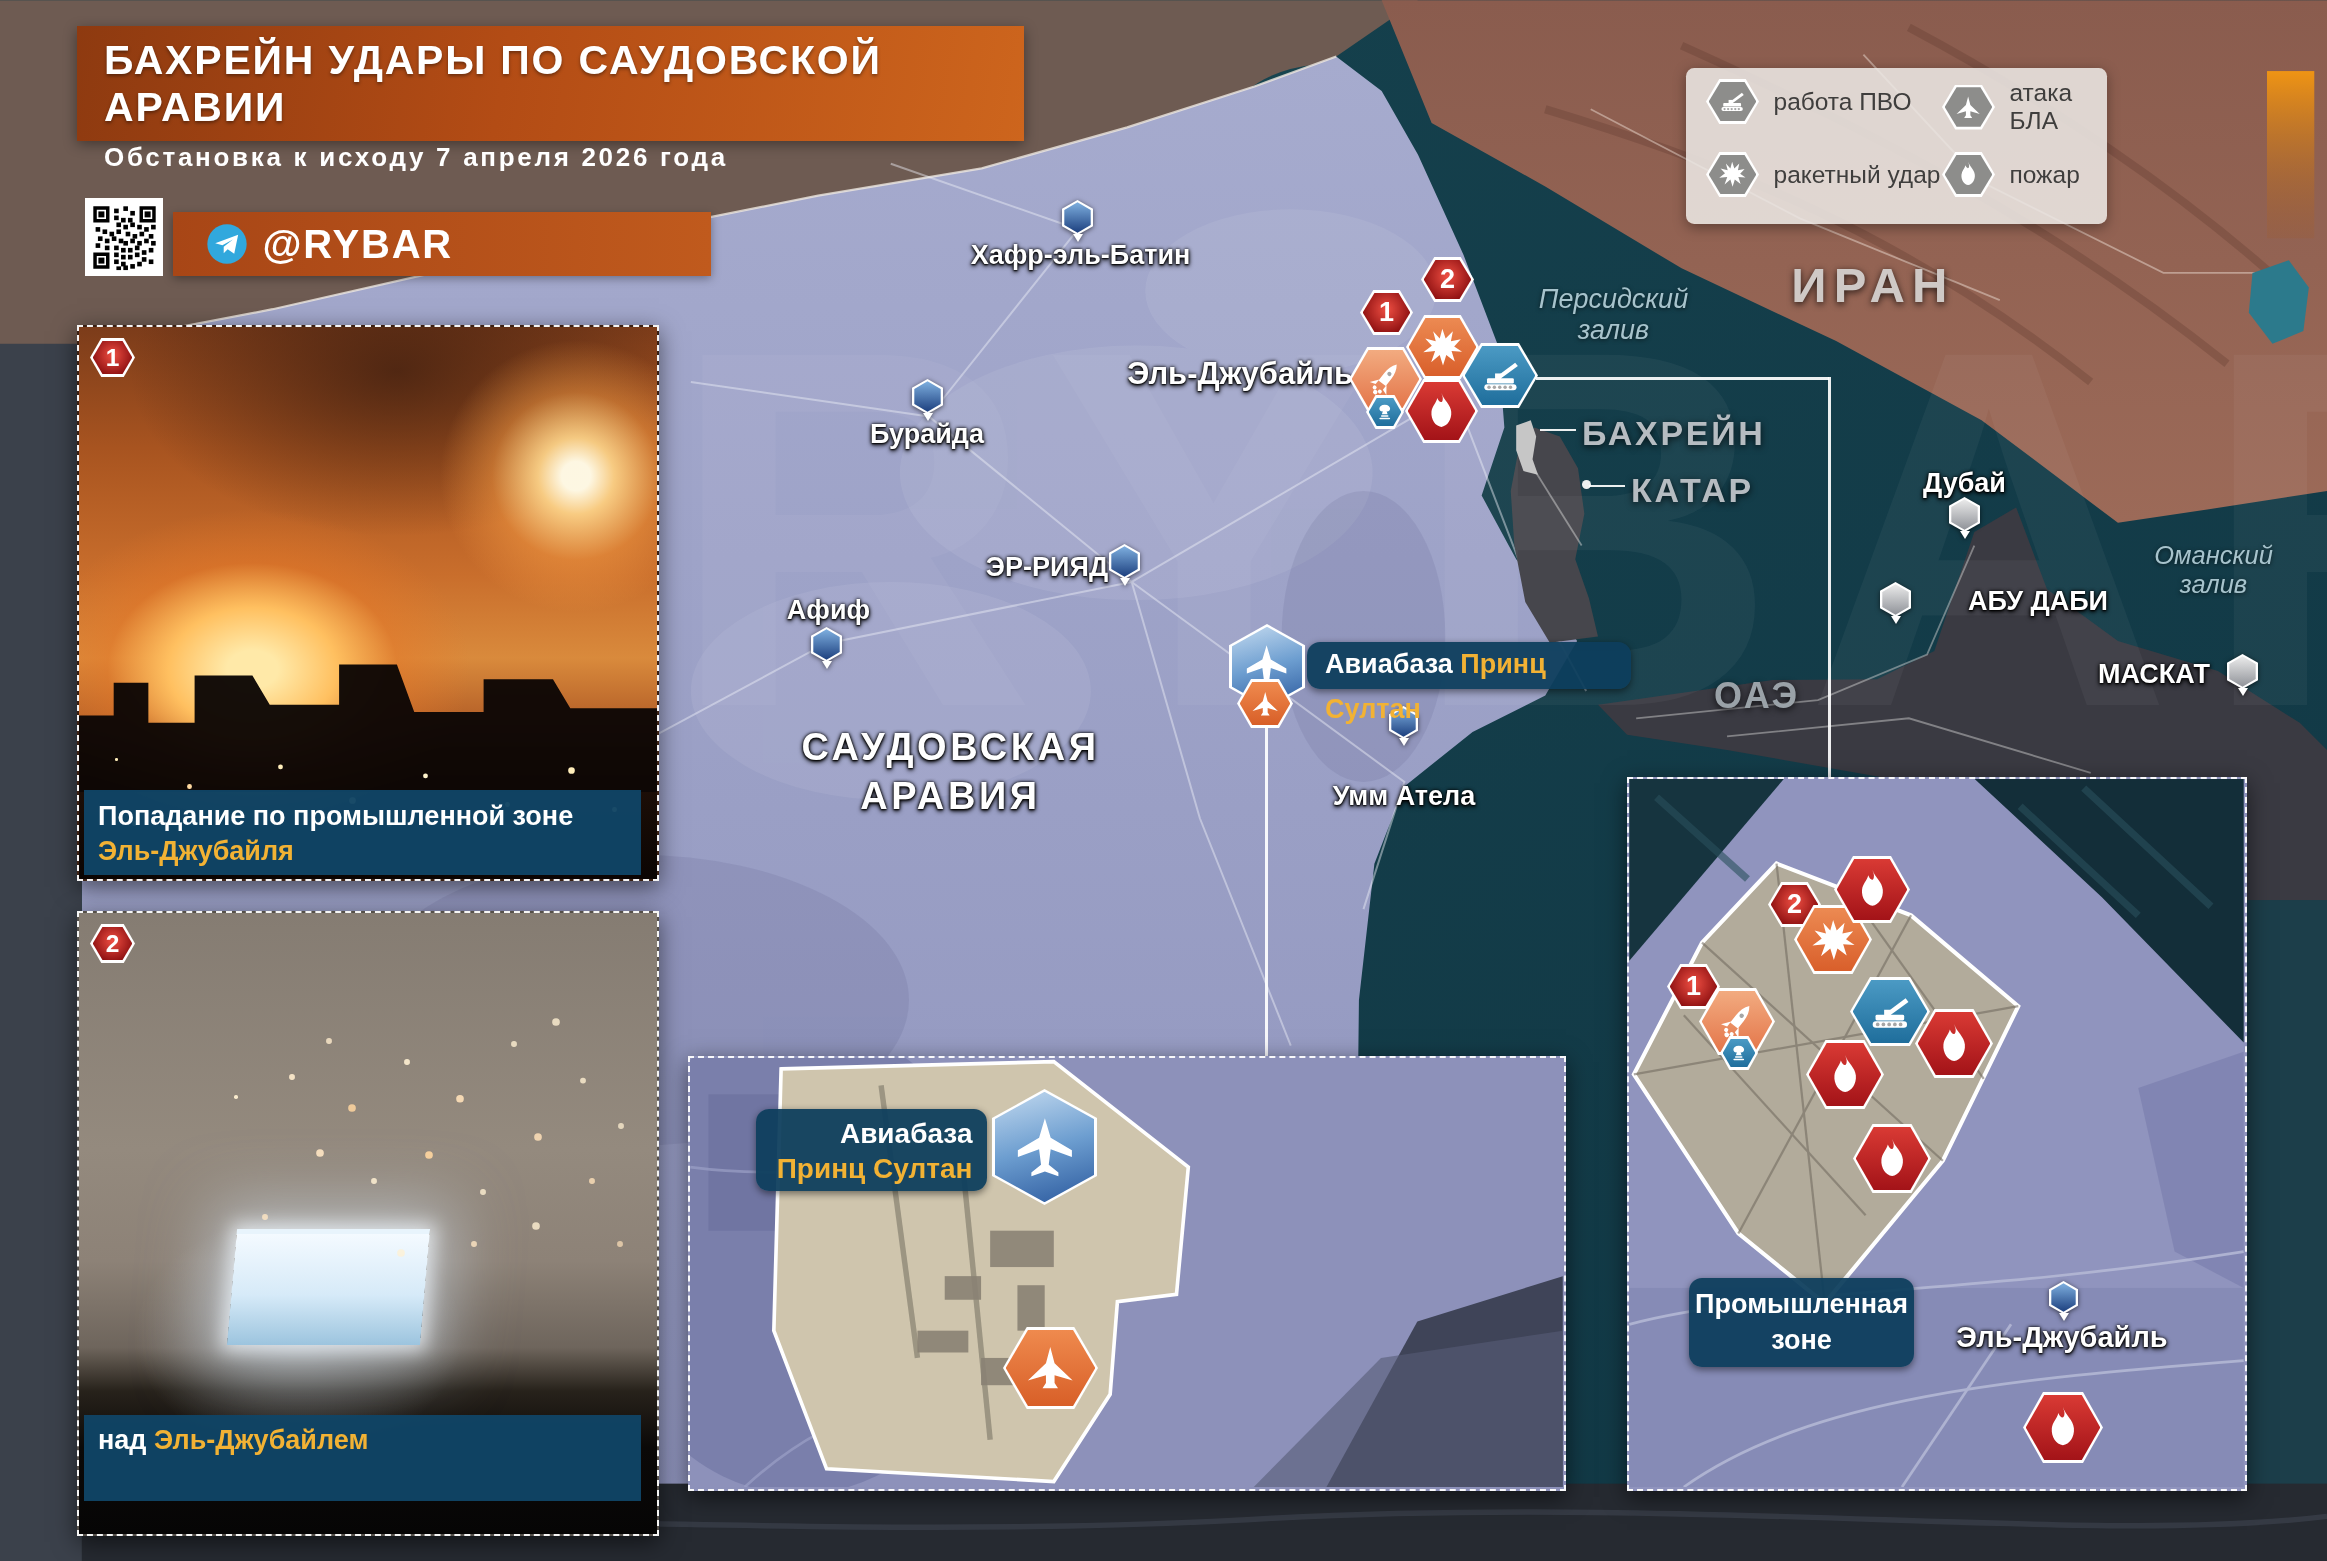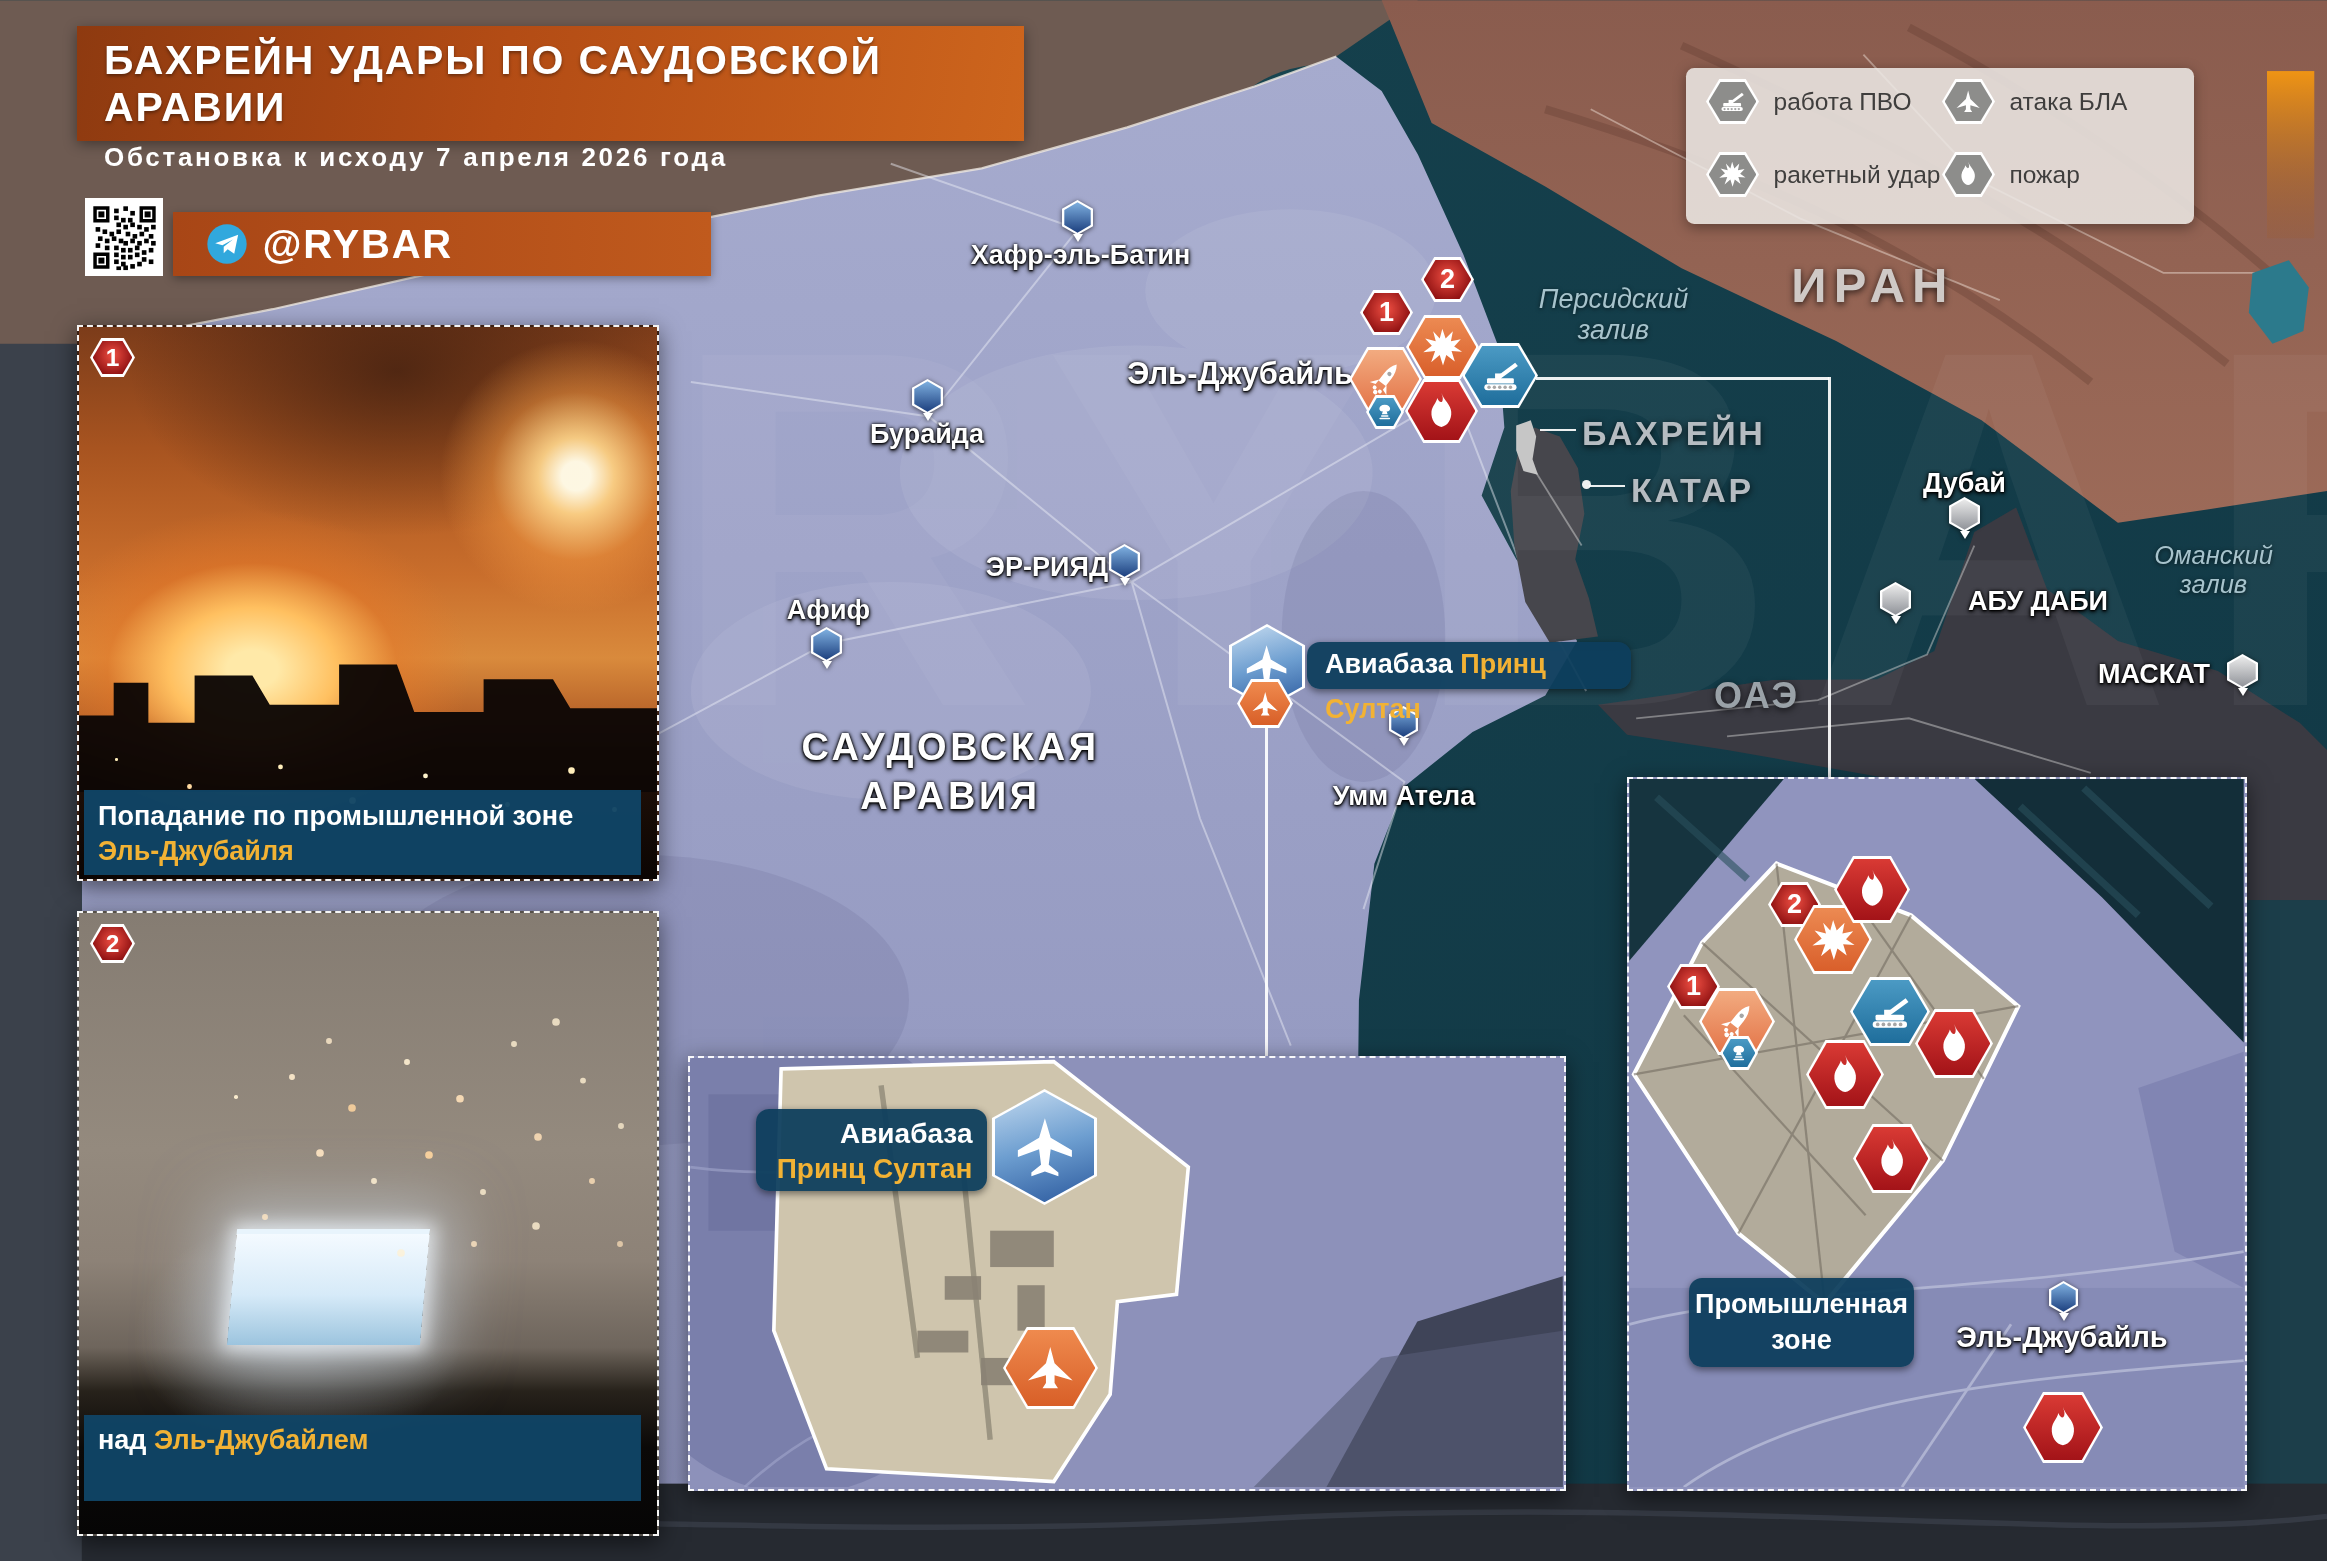--- a/index.html
+++ b/index.html
@@ -46,21 +46,21 @@
     box-shadow:0 2.7px 7.3px rgba(0,0,0,.45);border-radius:13px;}
   .hl{color:#f2b234;}
   .conn{position:absolute;background:rgba(255,255,255,.92);}
   
   .inset{position:absolute;border:2.7px dashed rgba(255,255,255,.95);overflow:hidden;
     box-shadow:0 5.5px 22px rgba(0,0,0,.55);}
   .cap{position:absolute;left:4.5px;right:16px;background:rgba(16,69,102,.96);
     color:#fff;font-weight:bold;font-size:27px;line-height:35px;padding:8.2px 14.5px;}
   .badge{position:absolute;left:11px;top:11px;width:45px;height:39px;}
   
-  #legend{position:absolute;left:1686px;top:68px;width:508px;height:156px;
+  #legend{position:absolute;left:1686px;top:68px;width:421px;height:156px;
     background:rgba(235,232,229,.87);border-radius:8.2px;box-shadow:0 3.6px 12.7px rgba(0,0,0,.35);}
   .lg-it{position:absolute;display:flex;align-items:center;gap:14.5px;}
   .lg-hex{position:relative;width:53px;height:45px;flex:0 0 auto;}
   .lg-lb{font-size:24.5px;color:#3f3e3d;}
   
   #wm{position:absolute;left:145px;top:236px;width:2182px;font-weight:bold;font-size:509px;
     letter-spacing:27px;color:rgba(255,255,255,.045);white-space:nowrap;pointer-events:none;}
   
   .scene1{position:absolute;inset:0;background:
     radial-gradient(circle at 86% 27%, rgba(255,250,230,.98) 0 14.5px, rgba(255,215,140,.9) 38px, rgba(250,160,70,.45) 84px, rgba(250,150,60,0) 136px),

